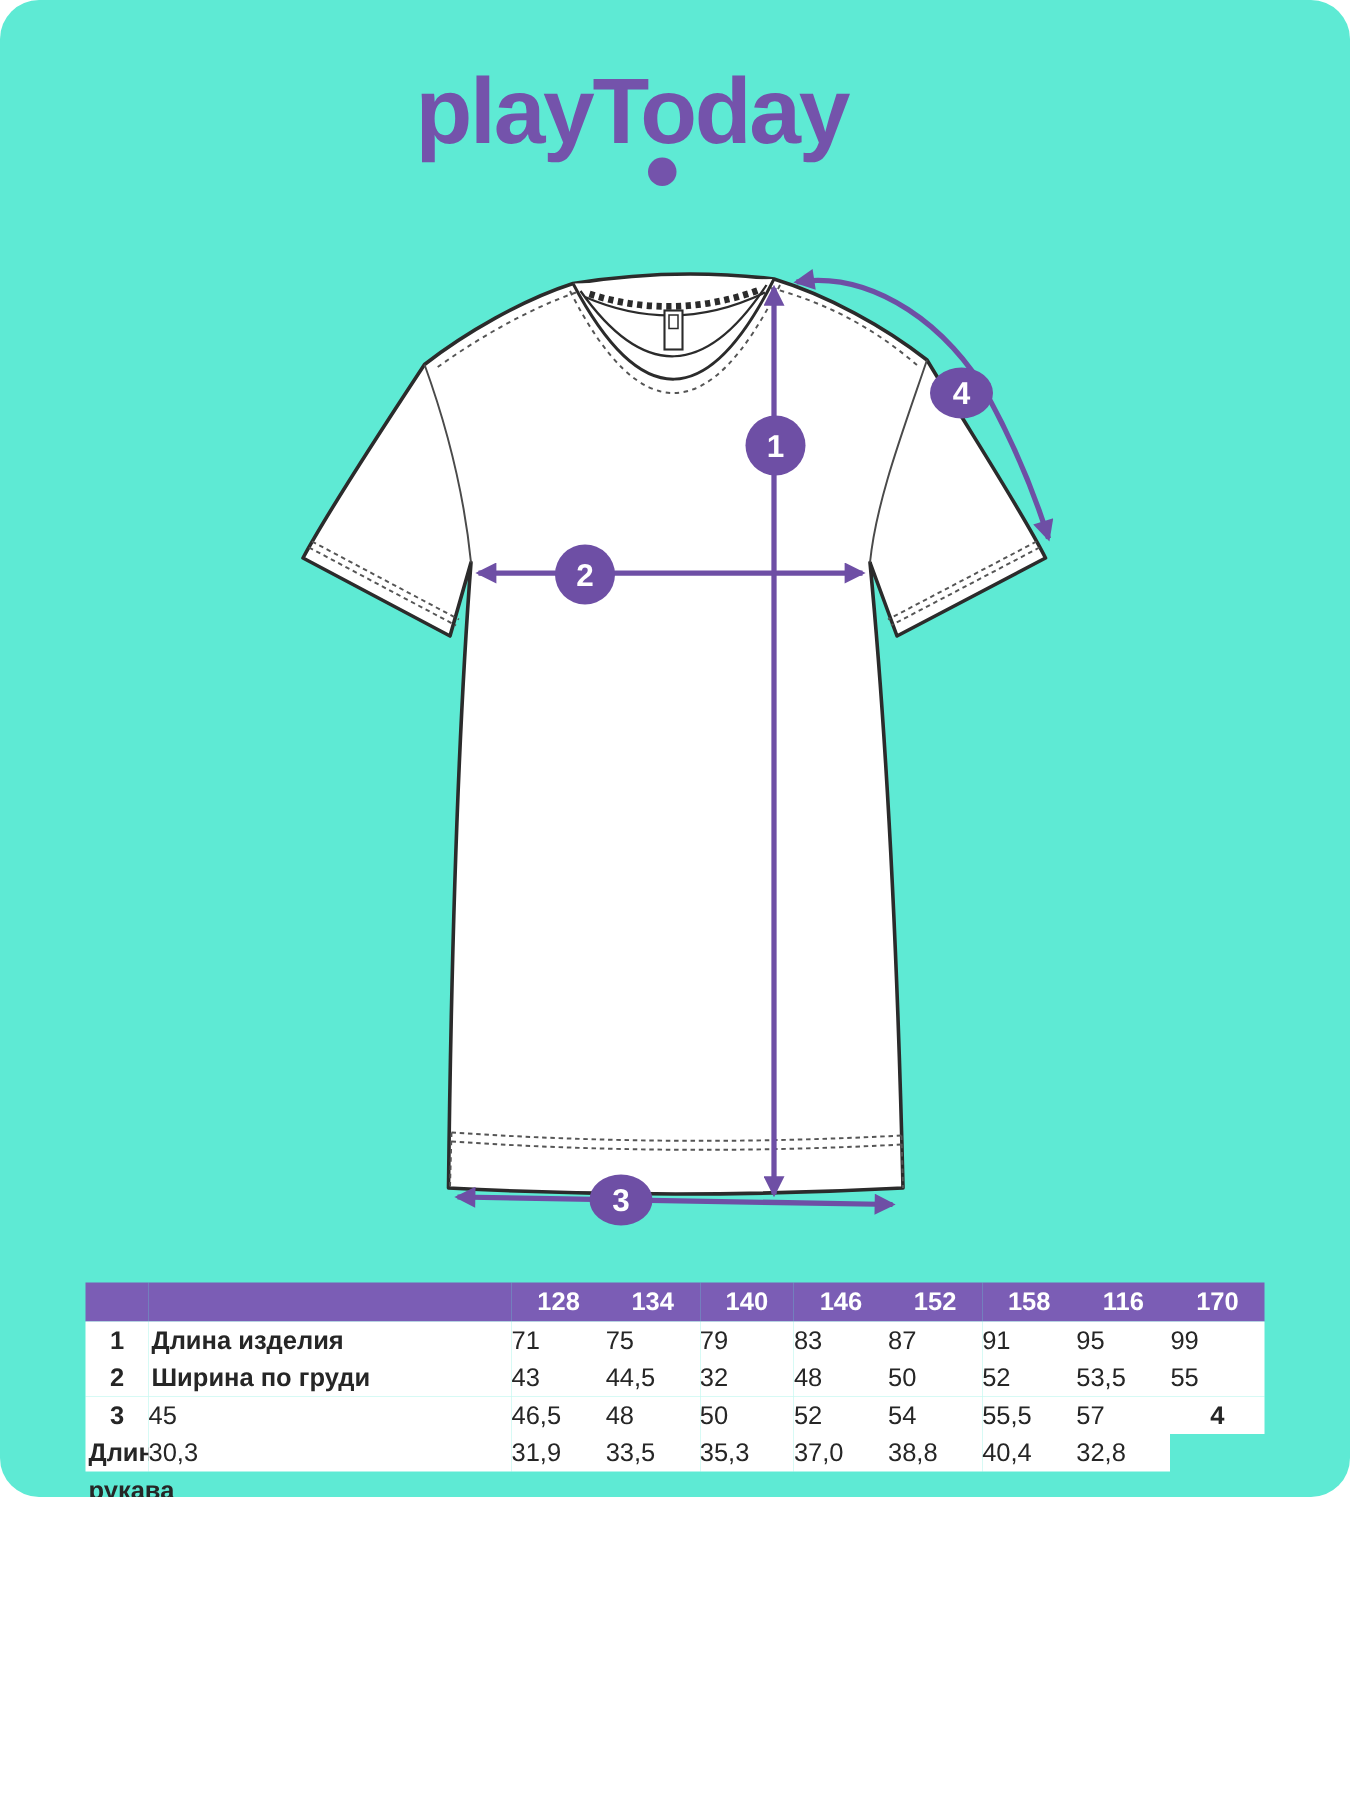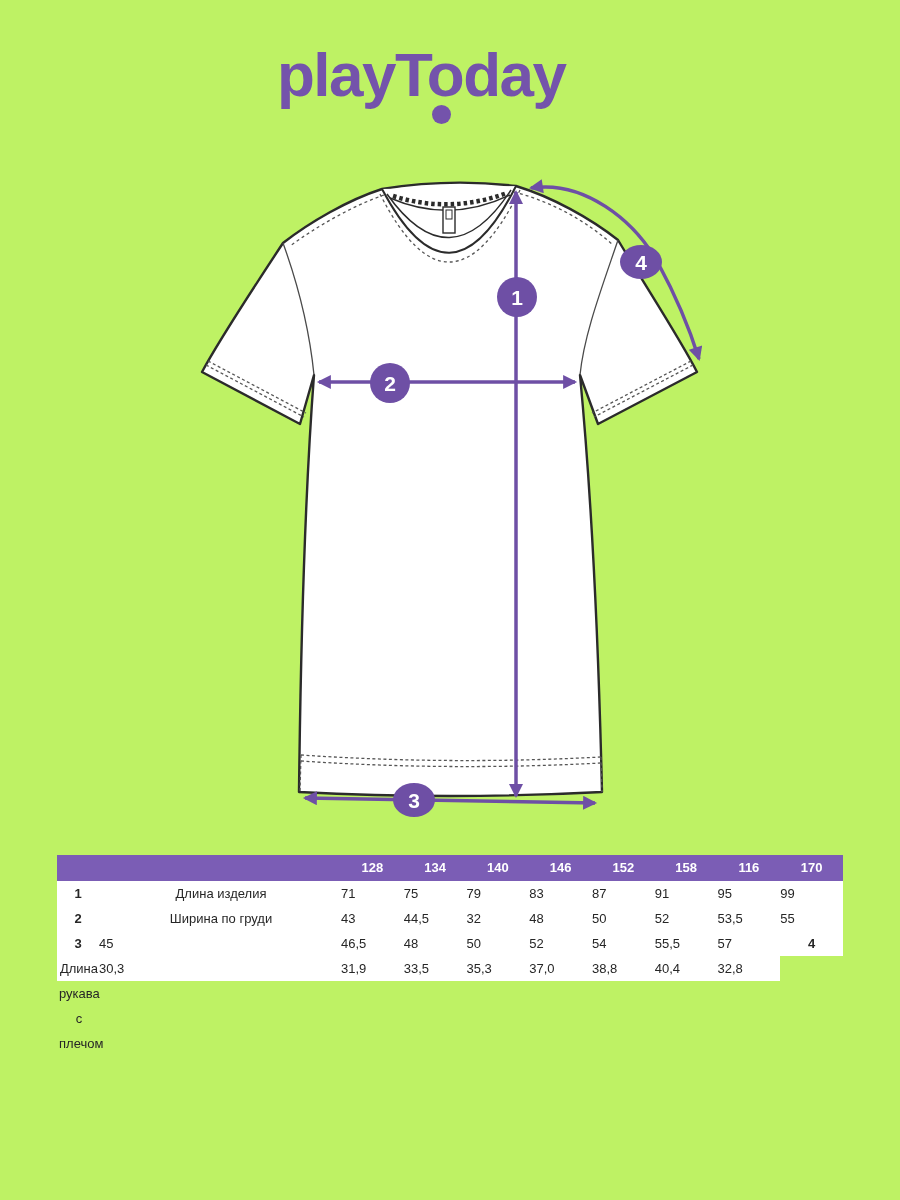--- a/index.html
+++ b/index.html
@@ -1,39 +1,39 @@
 <!DOCTYPE html>
 <html><head>
 <meta charset="utf-8">
 <style>
   html,body{margin:0;padding:0;background:#fff;}
-  .page{position:relative;width:900px;height:1200px;background:#bef264;overflow:hidden;
-        font-family:"Liberation Sans",sans-serif;}
+  .page{position:relative;width:900px;height:998px;background:#5eead4;overflow:hidden;
+        font-family:"Liberation Sans",sans-serif;border-radius:26px;}
 
   
   .logo{position:absolute;left:277px;top:44px;height:90px;}
   .logo-text{display:inline-block;font-weight:bold;font-size:62px;line-height:62px;
              letter-spacing:-1.5px;color:#7453ab;}
   .logo-dot{position:absolute;left:155px;top:61px;width:19px;height:19px;border-radius:50%;
             background:#7453ab;}
 
   
   .diagram{position:absolute;left:0;top:150px;width:900px;height:700px;}
   .marker-num{font-family:"Liberation Sans",sans-serif;font-size:21px;font-weight:bold;
               fill:#ffffff;text-anchor:middle;}
 
   
   .size-table{position:absolute;left:57px;top:855px;width:786px;display:grid;
               grid-template-columns:42px 242px repeat(8,1fr);
-              font-size:13px;color:#262626;}
+              font-size:17px;color:#262626;}
   .th{background:#7b5db5;color:#ffffff;font-weight:bold;height:26px;line-height:26px;
       text-align:center;}
   .td{height:25px;line-height:25px;background:#ffffff;}
   .td.num{text-align:center;font-weight:bold;}
-  .td.label{text-align:center;padding-left:2px;font-weight:normal;}
+  .td.label{text-align:left;padding-left:2px;font-weight:bold;}
   .td.val{text-align:left;}
 </style>
 </head>
 <body>
 
 <div class="page">
 
   <div class="logo">
     <span class="logo-text">playToday</span>
     <span class="logo-dot"></span>

